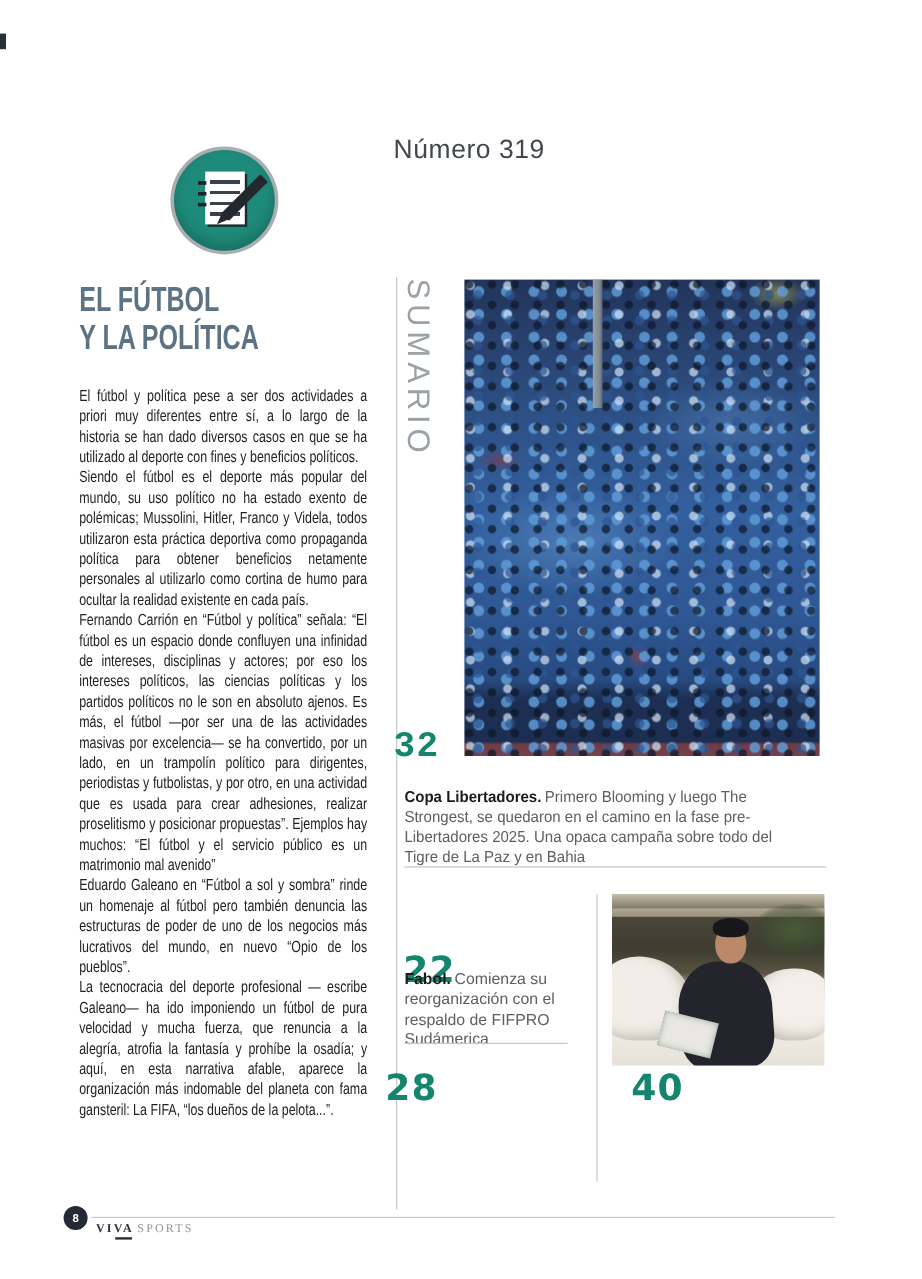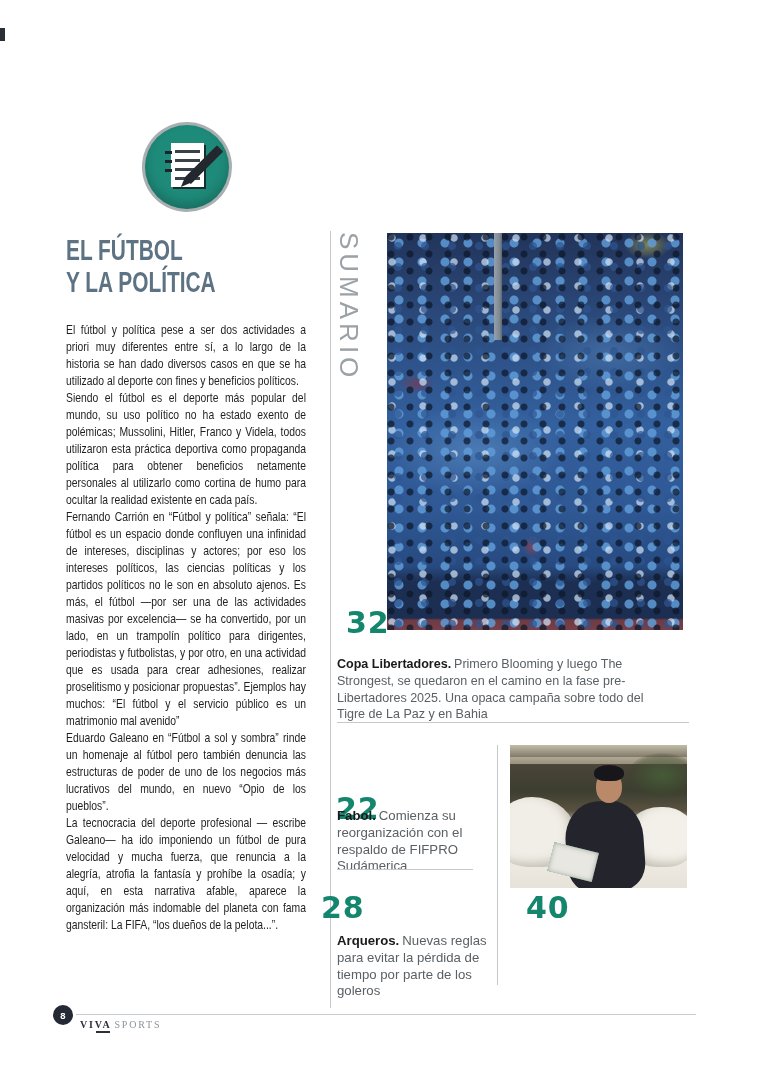--- a/index.html
+++ b/index.html
@@ -60,21 +60,21 @@
     background-image:
       radial-gradient(circle 3px at 4px 4px, rgba(12,22,40,.7) 0 3px, transparent 4px),
       radial-gradient(circle 3.5px at 11px 13px, rgba(45,85,145,.7) 0 3.5px, transparent 4.5px);
     background-size:19px 17px,27px 21px;}
   .pole{position:absolute;left:36%;top:0;width:8px;height:27%;z-index:2;
         background:linear-gradient(90deg,#97a1aa,#7d8893 70%,#5d6871);}
 
   
   .num{position:absolute;font-family:"DejaVu Sans","Liberation Sans",sans-serif;font-weight:700;
        font-size:30px;line-height:1;color:#15866e;letter-spacing:1px;}
-  .n32{left:346px;top:608px;}
+  .n32{left:328px;top:608px;font-family:Liberation Mono, monospace;}
   .n22{left:336px;top:766px;margin-top:28px;}
   .n28{left:321px;top:893px;}
   .n40{left:526px;top:893px;}
   .cap{position:absolute;font-size:13.2px;line-height:16.8px;color:#5b6064;}
   .cap .cap-lead{font-weight:700;color:#191a1b;margin-right:3px;}
   .cap32{left:337px;top:656px;width:330px;transform:scaleX(.95);transform-origin:left top;}
   .cap22{left:337px;top:808px;width:154px;}
   .cap28{left:337px;top:933px;width:166px;}
   .cap40{left:512px;top:933px;width:166px;}
 
@@ -124,20 +124,21 @@
       <div class="paper">
         <div class="paper-lines"></div>
       </div>
       <div class="spiral"></div>
       <div class="pencil">
         <div class="pencil-tip"></div>
         <div class="pencil-bar"></div>
       </div>
     </div>
   </div>
+  <div class="issue">Número 319</div>
 
   <div class="title">
     <div>EL FÚTBOL</div>
     <div>Y LA POLÍTICA</div>
   </div>
   <div class="bodycol">
     <p>El fútbol y política pese a ser dos actividades a priori muy diferentes entre sí, a lo largo de la historia se han dado diversos casos en que se ha utilizado al deporte con fines y beneficios políticos.</p>
     <p>Siendo el fútbol es el deporte más popular del mundo, su uso político no ha estado exento de polémicas; Mussolini, Hitler, Franco y Videla, todos utilizaron esta práctica deportiva como propaganda política para obtener beneficios netamente personales al utilizarlo como cortina de humo para ocultar la realidad existente en cada país.</p>
     <p>Fernando Carrión en “Fútbol y política” señala: “El fútbol es un espacio donde confluyen una infinidad de intereses, disciplinas y actores; por eso los intereses políticos, las ciencias políticas y los partidos políticos no le son en absoluto ajenos. Es más, el fútbol —por ser una de las actividades masivas por excelencia— se ha convertido, por un lado, en un trampolín político para dirigentes, periodistas y futbolistas, y por otro, en una actividad que es usada para crear adhesiones, realizar proselitismo y posicionar propuestas”. Ejemplos hay muchos: “El fútbol y el servicio público es un matrimonio mal avenido”</p>
     <p>Eduardo Galeano en “Fútbol a sol y sombra” rinde un homenaje al fútbol pero también denuncia las estructuras de poder de uno de los negocios más lucrativos del mundo, en nuevo “Opio de los pueblos”.</p>
@@ -171,23 +172,20 @@
     <div class="mp-plant"></div>
     <div class="mp-sofa-left"></div>
     <div class="mp-sofa-right"></div>
     <div class="mp-torso"></div>
     <div class="mp-head"></div>
     <div class="mp-hair"></div>
     <div class="mp-mag"></div>
   </div>
 
   <div class="num n28">28</div>
-  <div class="cap cap28">
-    <span class="cap-lead">Arqueros.</span><span>Nuevas reglas para evitar la pérdida de tiempo por parte de los goleros</span>
-  </div>
 
   <div class="num n40">40</div>
 
   <div class="footer-rule"></div>
   <div class="page-badge">8</div>
   <div class="brand">
     <span class="viva">VIVA</span><span class="sports">SPORTS</span>
   </div>
   <div class="brand-dash"></div>
 

